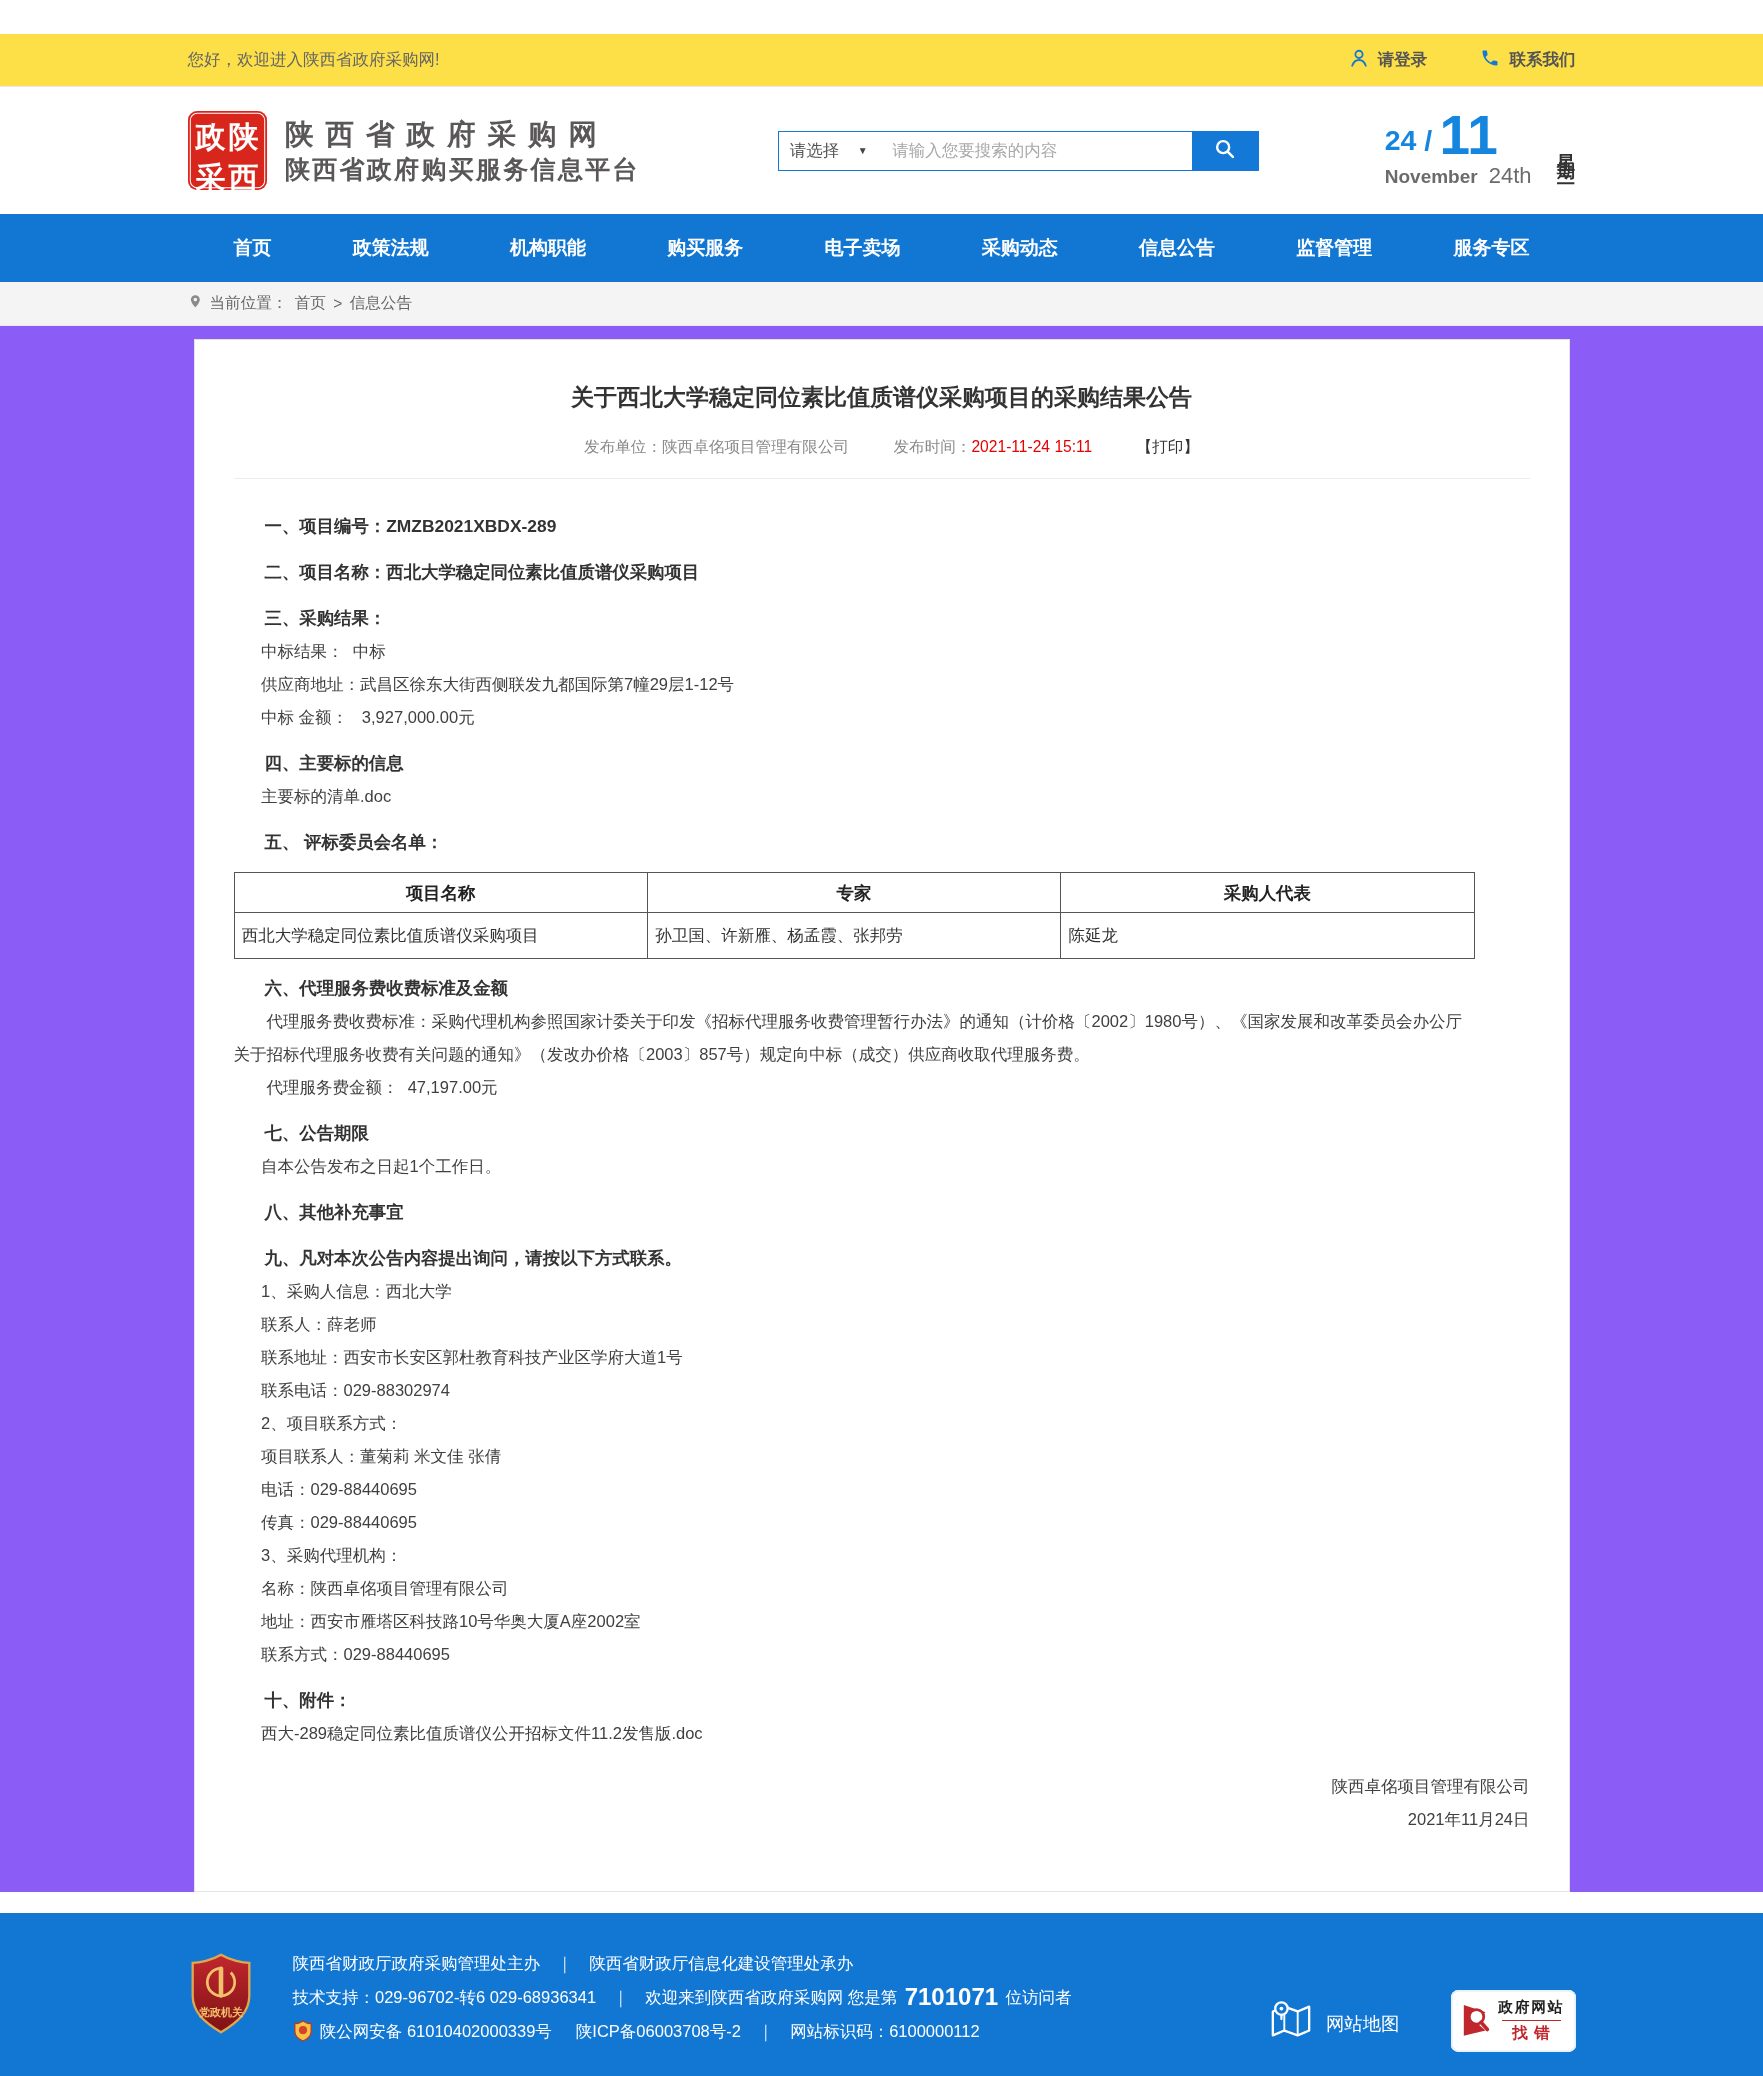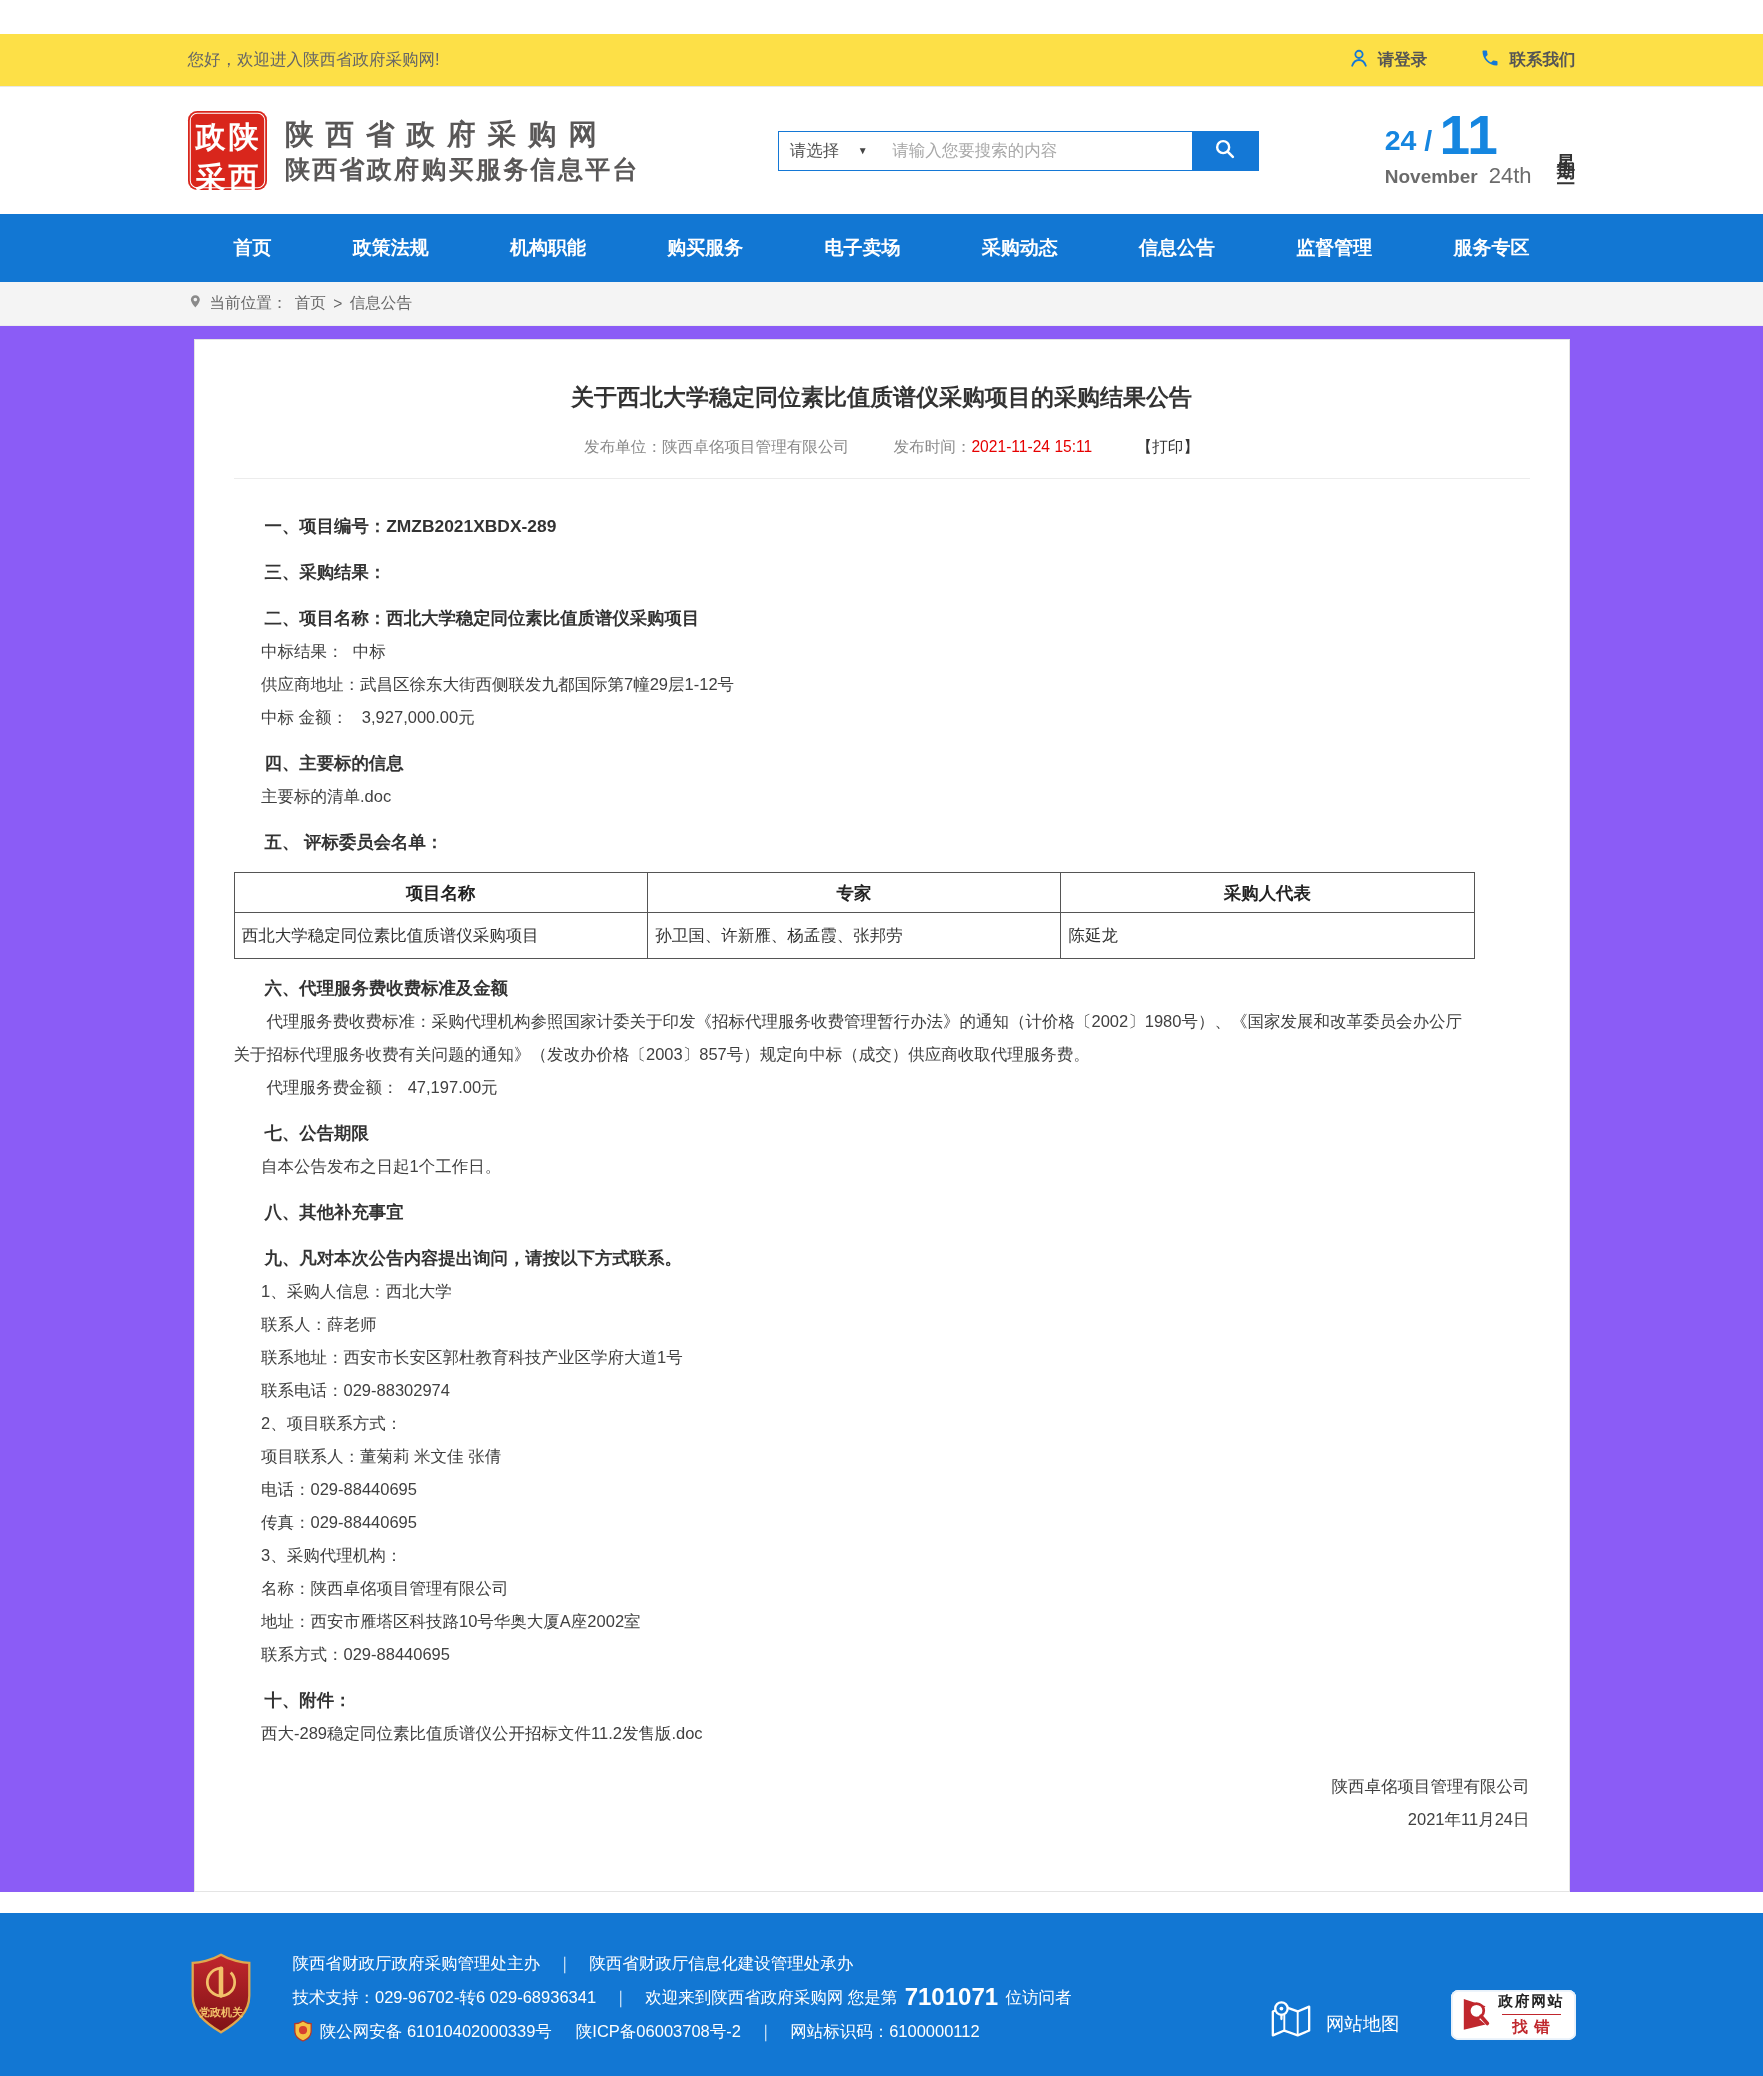--- a/index.html
+++ b/index.html
@@ -76,21 +76,21 @@
   .footer { margin-top: 21px; background: #1277d3; position: relative; height: 200px; }
   .footer-inner { display: flex; align-items: flex-start; padding-top: 33px; }
   .f-shield { flex: none; margin-top: 5.5px; }
   .f-lines { margin-left: 39px; color: #fff; font-size: 16.5px; }
   .f-line { line-height: 34px; display: flex; align-items: center; flex-wrap: wrap; }
   .f-sep { margin: 0 16.5px; opacity: .9; }
   .f-gap { margin-left: 24px; }
   .f-count { font-size: 24px; font-weight: bold; margin: 0 7.3px; }
   .f-beian-icon { margin-right: 7.3px; display: inline-flex; }
   .f-sitemap { margin-left: auto; display: flex; align-items: center; gap: 13px; color: #fff; font-size: 18.4px; margin-top: 53px; cursor: pointer; }
-  .f-findbadge { margin-left: 51px; margin-top: 44px; width: 125px; height: 50px; background: #fff; border-radius: 7.3px;
+  .f-findbadge { margin-left: 51px; margin-top: 44px; width: 125px; height: 62px; background: #fff; border-radius: 7.3px;
                  display: flex; align-items: center; justify-content: center; gap: 7.3px; cursor: pointer; box-shadow: 0 0 0 1.8px #e8f1fa inset; }
   .fb-text { display: flex; flex-direction: column; align-items: center; }
   .fb-top { font-size: 14.7px; color: #222; font-weight: bold; font-family: "Liberation Serif", "DejaVu Serif", serif; letter-spacing: 1.8px; }
   .fb-line { width: 59px; border-top: 1.8px solid #c0272d; margin: 2.8px 0; }
   .fb-bottom { font-size: 15.6px; color: #c0272d; font-weight: bold; letter-spacing: 6.4px; margin-left: 6.4px; }
 </style>
 </head>
 <body>
 
 <div class="topbar">
@@ -195,22 +195,22 @@
   <div class="card">
     <h1 class="art-title">关于西北大学稳定同位素比值质谱仪采购项目的采购结果公告</h1>
     <div class="art-meta">
       <span class="meta-group"><span>发布单位：</span><span>陕西卓佲项目管理有限公司</span></span>
       <span class="meta-group"><span>发布时间：</span><span class="meta-red">2021-11-24 15:11</span></span>
       <span class="meta-print">【打印】</span>
     </div>
     <hr class="art-divider">
     <div class="art-body" id="art-body">
         <div class="art-h">一、项目编号：ZMZB2021XBDX-289</div>
+        <div class="art-h">二、项目名称：西北大学稳定同位素比值质谱仪采购项目</div>
         <div class="art-h">三、采购结果：</div>
-        <div class="art-h">二、项目名称：西北大学稳定同位素比值质谱仪采购项目</div>
         <div class="art-p">中标结果：  中标</div>
         <div class="art-p">供应商地址：武昌区徐东大街西侧联发九都国际第7幢29层1-12号</div>
         <div class="art-p">中标 金额：   3,927,000.00元</div>
         <div class="art-h">四、主要标的信息</div>
         <div class="art-p art-doc">主要标的清单.doc</div>
         <div class="art-h">五、 评标委员会名单：</div>
         <table class="eval-table">
           <tbody>
             <tr>
               <th>项目名称</th>

